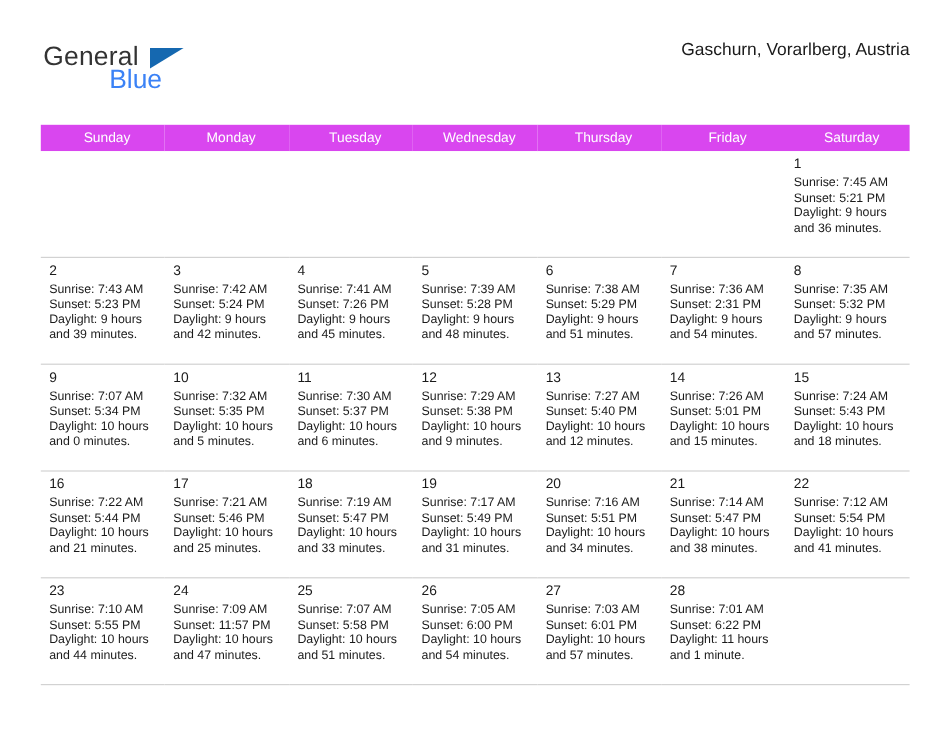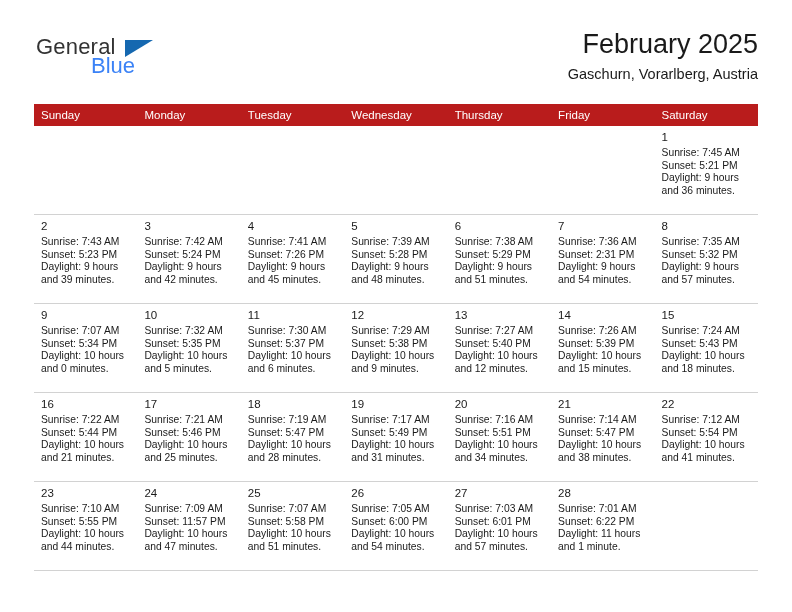--- a/index.html
+++ b/index.html
@@ -91,25 +91,25 @@
     left: 34px;
     top: 104px;
     width: 724px;
   }
   table.cal {
     border-collapse: collapse;
     table-layout: fixed;
     width: 724px;
   }
   table.cal th {
-    background: #b91c1c;
+    background: #d946ef;
     color: #ffffff;
     font-weight: normal;
     font-size: 11.5px;
-    text-align: left;
+    text-align: center;
     padding: 5px 0 5px 7px;
     height: 12px;
     border: none;
   }
   table.cal td {
     vertical-align: top;
     border-bottom: 1px solid #d2d2d2;
     padding: 0;
     height: 88px;
     width: 103.4px;
@@ -141,21 +141,20 @@
 
   <div class="header">
 
     <div class="brand">
       <span class="brand-general">General</span>
       <span class="brand-triangle"></span>
       <span class="brand-blue">Blue</span>
     </div>
 
     <div class="title-block">
-      <div class="cal-title">February 2025</div>
       <div class="cal-subtitle">Gaschurn, Vorarlberg, Austria</div>
     </div>
 
   </div>
 
   <div class="calendar">
     <table class="cal">
       <thead>
         <tr>
           <th>Sunday</th>
@@ -305,21 +304,21 @@
                 <div class="day-line">Sunrise: 7:27 AM</div>
                 <div class="day-line">Sunset: 5:40 PM</div>
                 <div class="day-line">Daylight: 10 hours</div>
                 <div class="day-line">and 12 minutes.</div>
               </div>
             </td>
             <td class="shaded">
               <div class="cell-inner">
                 <div class="day-num">14</div>
                 <div class="day-line">Sunrise: 7:26 AM</div>
-                <div class="day-line">Sunset: 5:39 PM</div>
+                <div class="day-line">Sunset: 5:01 PM</div>
                 <div class="day-line">Daylight: 10 hours</div>
                 <div class="day-line">and 15 minutes.</div>
               </div>
             </td>
             <td class="shaded">
               <div class="cell-inner">
                 <div class="day-num">15</div>
                 <div class="day-line">Sunrise: 7:24 AM</div>
                 <div class="day-line">Sunset: 5:43 PM</div>
                 <div class="day-line">Daylight: 10 hours</div>
@@ -345,21 +344,21 @@
                 <div class="day-line">Daylight: 10 hours</div>
                 <div class="day-line">and 25 minutes.</div>
               </div>
             </td>
             <td class="shaded">
               <div class="cell-inner">
                 <div class="day-num">18</div>
                 <div class="day-line">Sunrise: 7:19 AM</div>
                 <div class="day-line">Sunset: 5:47 PM</div>
                 <div class="day-line">Daylight: 10 hours</div>
-                <div class="day-line">and 28 minutes.</div>
+                <div class="day-line">and 33 minutes.</div>
               </div>
             </td>
             <td class="shaded">
               <div class="cell-inner">
                 <div class="day-num">19</div>
                 <div class="day-line">Sunrise: 7:17 AM</div>
                 <div class="day-line">Sunset: 5:49 PM</div>
                 <div class="day-line">Daylight: 10 hours</div>
                 <div class="day-line">and 31 minutes.</div>
               </div>

